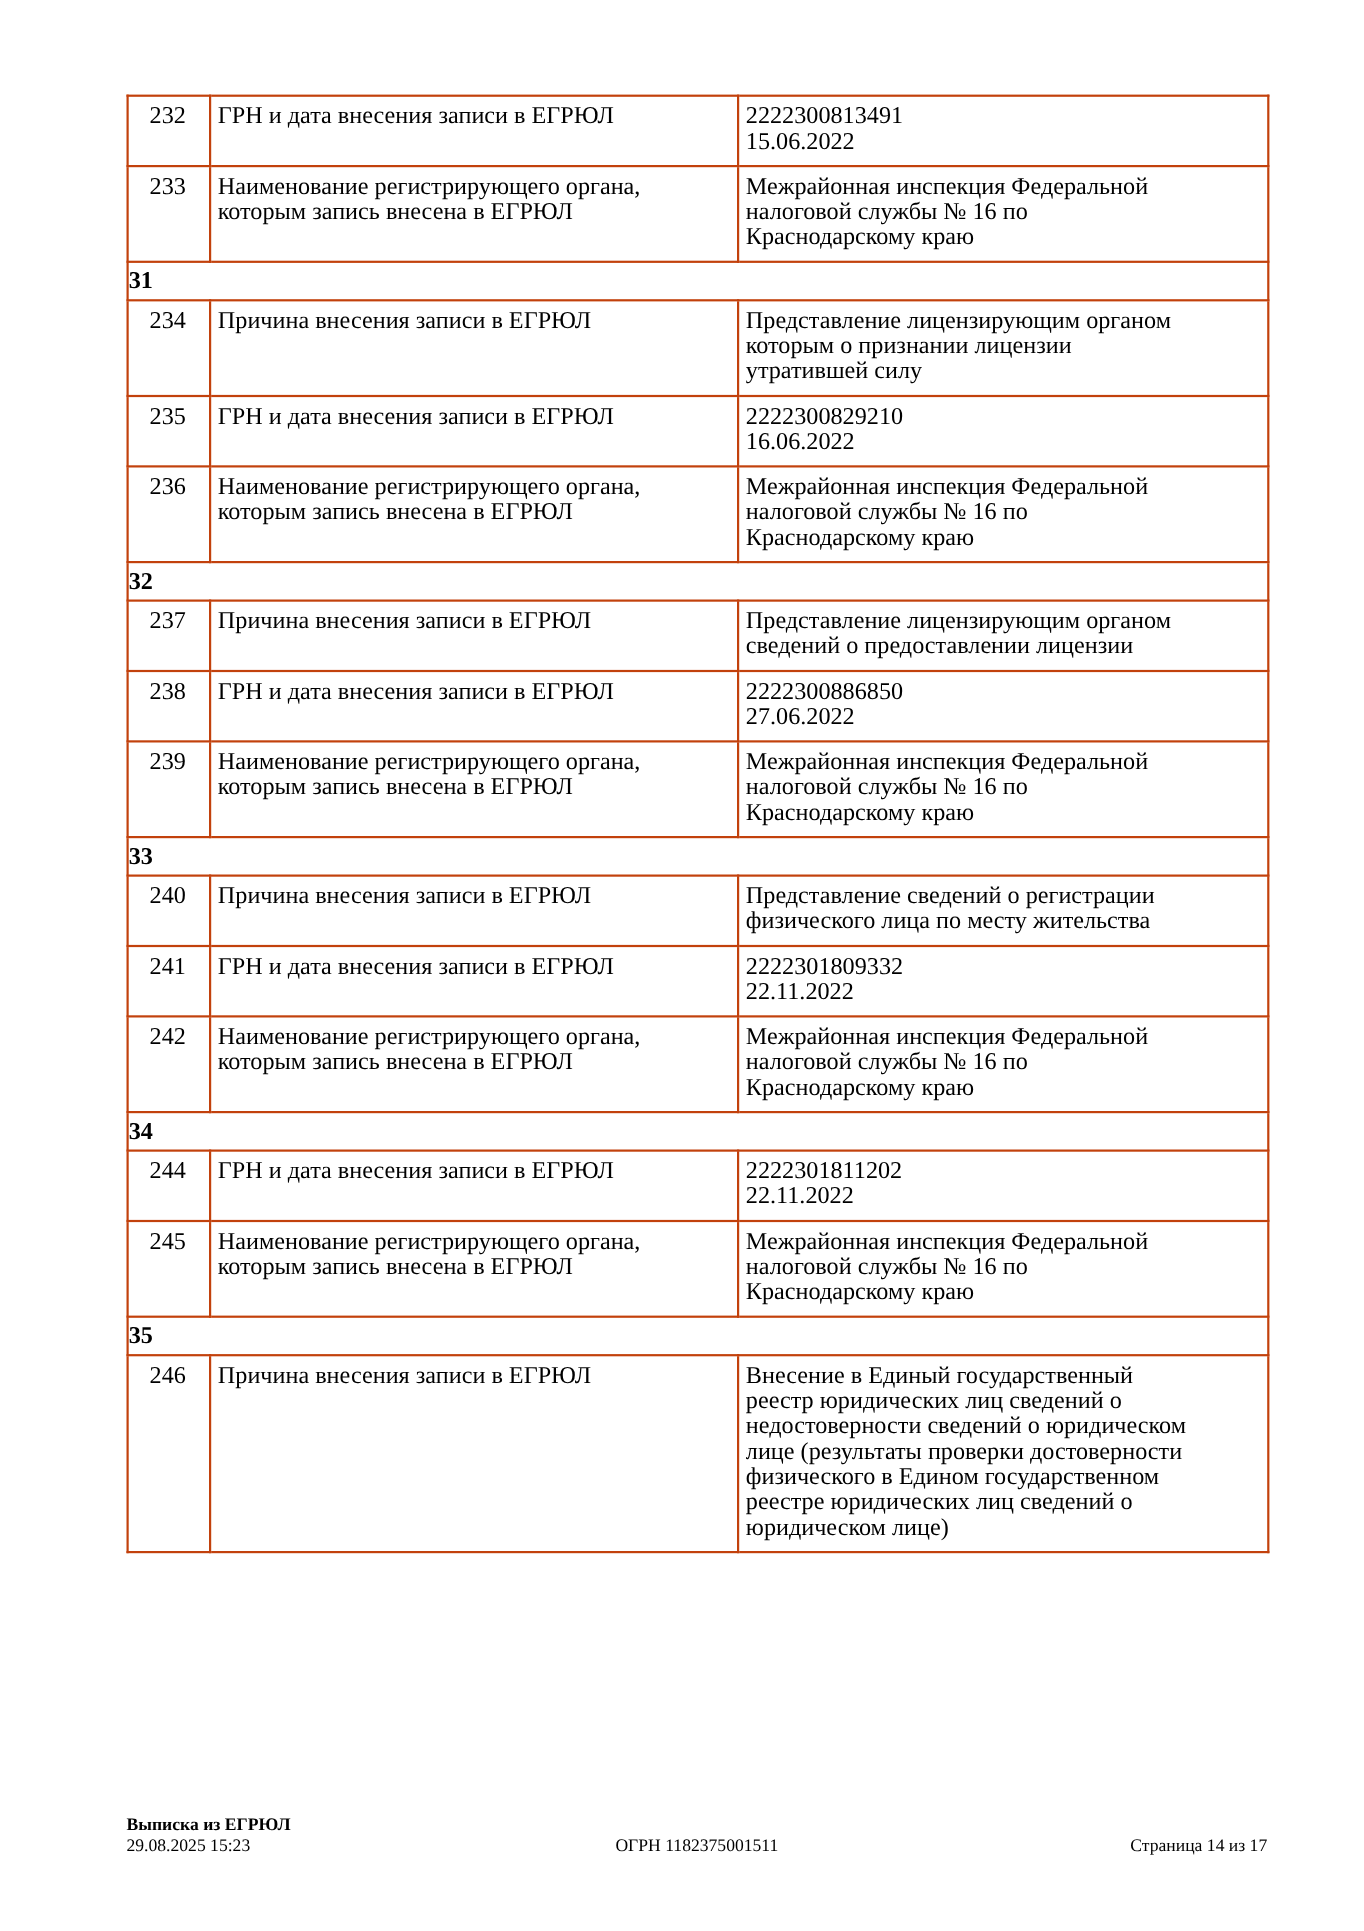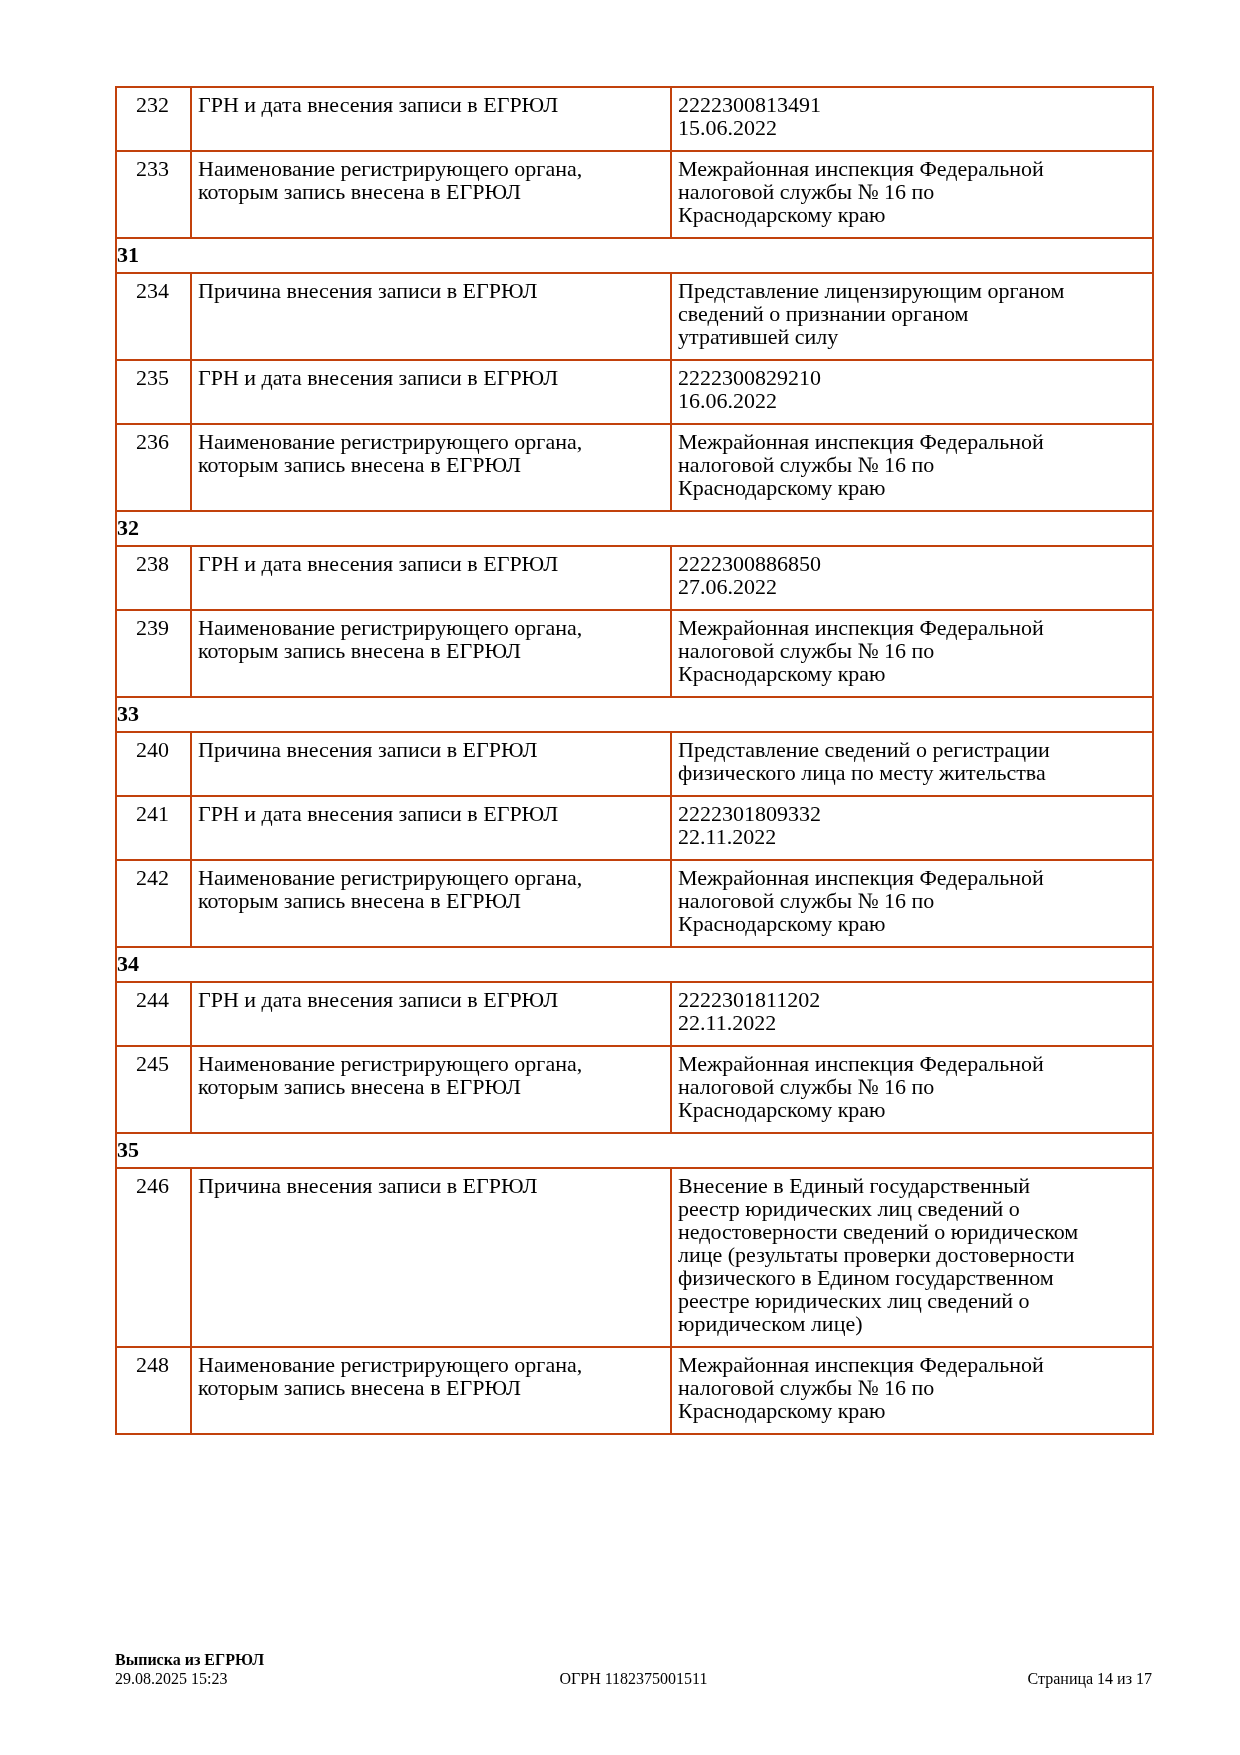--- a/index.html
+++ b/index.html
@@ -103,21 +103,21 @@
         <tr class="section-row">
           <td colspan="3">31</td>
         </tr>
         <tr>
           <td class="col-num">234</td>
           <td class="col-label">
             <div class="cell-line">Причина внесения записи в ЕГРЮЛ</div>
           </td>
           <td class="col-value">
             <div class="cell-line">Представление лицензирующим органом</div>
-            <div class="cell-line">сведений о признании органом</div>
+            <div class="cell-line">которым о признании лицензии</div>
             <div class="cell-line">утратившей силу</div>
           </td>
         </tr>
         <tr>
           <td class="col-num">235</td>
           <td class="col-label">
             <div class="cell-line">ГРН и дата внесения записи в ЕГРЮЛ</div>
           </td>
           <td class="col-value">
             <div class="cell-line">2222300829210</div>
@@ -131,20 +131,30 @@
             <div class="cell-line">которым запись внесена в ЕГРЮЛ</div>
           </td>
           <td class="col-value">
             <div class="cell-line">Межрайонная инспекция Федеральной</div>
             <div class="cell-line">налоговой службы № 16 по</div>
             <div class="cell-line">Краснодарскому краю</div>
           </td>
         </tr>
         <tr class="section-row">
           <td colspan="3">32</td>
+        </tr>
+        <tr>
+          <td class="col-num">237</td>
+          <td class="col-label">
+            <div class="cell-line">Причина внесения записи в ЕГРЮЛ</div>
+          </td>
+          <td class="col-value">
+            <div class="cell-line">Представление лицензирующим органом</div>
+            <div class="cell-line">сведений о предоставлении лицензии</div>
+          </td>
         </tr>
         <tr>
           <td class="col-num">238</td>
           <td class="col-label">
             <div class="cell-line">ГРН и дата внесения записи в ЕГРЮЛ</div>
           </td>
           <td class="col-value">
             <div class="cell-line">2222300886850</div>
             <div class="cell-line">27.06.2022</div>
           </td>
@@ -230,32 +240,20 @@
             <div class="cell-line">Причина внесения записи в ЕГРЮЛ</div>
           </td>
           <td class="col-value">
             <div class="cell-line">Внесение в Единый государственный</div>
             <div class="cell-line">реестр юридических лиц сведений о</div>
             <div class="cell-line">недостоверности сведений о юридическом</div>
             <div class="cell-line">лице (результаты проверки достоверности</div>
             <div class="cell-line">физического в Едином государственном</div>
             <div class="cell-line">реестре юридических лиц сведений о</div>
             <div class="cell-line">юридическом лице)</div>
-          </td>
-        </tr>
-        <tr>
-          <td class="col-num">248</td>
-          <td class="col-label">
-            <div class="cell-line">Наименование регистрирующего органа,</div>
-            <div class="cell-line">которым запись внесена в ЕГРЮЛ</div>
-          </td>
-          <td class="col-value">
-            <div class="cell-line">Межрайонная инспекция Федеральной</div>
-            <div class="cell-line">налоговой службы № 16 по</div>
-            <div class="cell-line">Краснодарскому краю</div>
           </td>
         </tr>
       </tbody>
   </table>
 
   <div class="footer">
     <div class="footer-left">
       <div class="footer-doc-title">Выписка из ЕГРЮЛ</div>
       <div>29.08.2025 15:23</div>
     </div>

